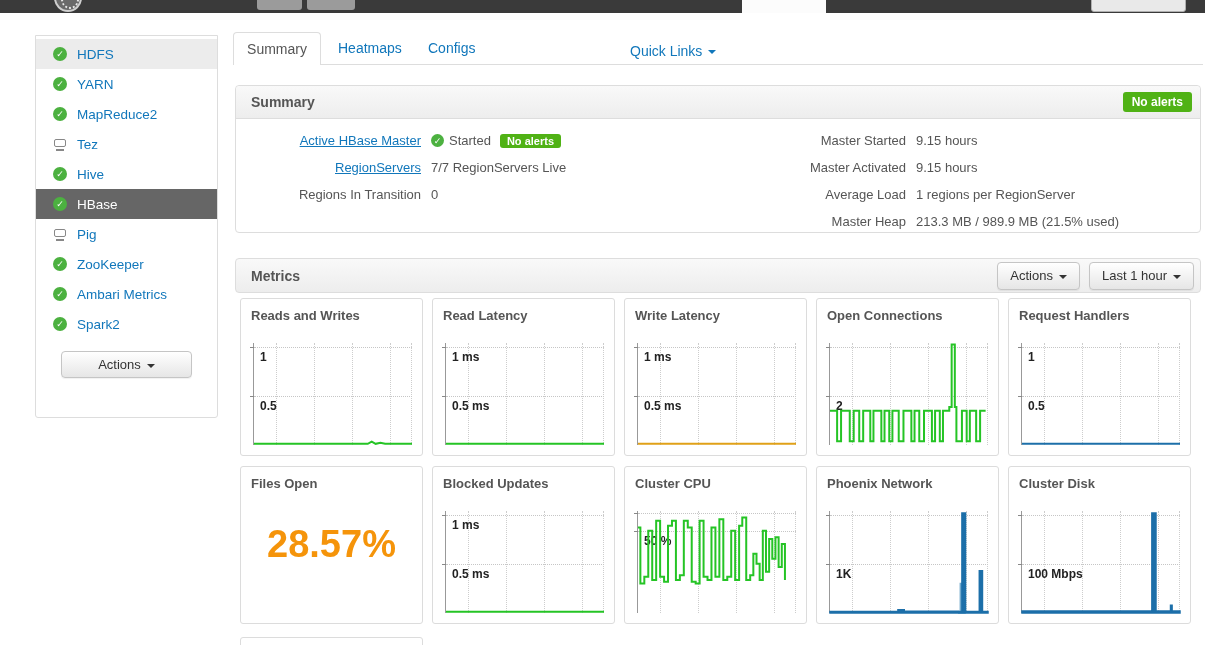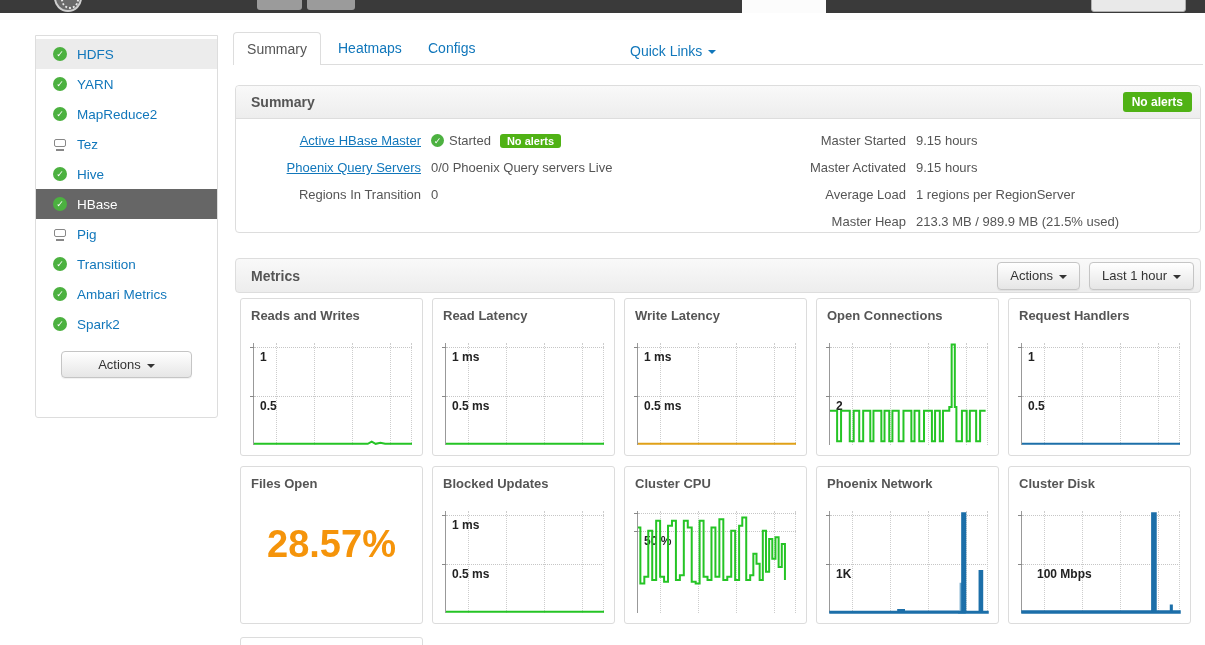--- a/index.html
+++ b/index.html
@@ -147,21 +147,21 @@
   </div>
         <div class="svc">
     <span class="svc-ic ic-client">
             <i></i>
             <b></b>
           </span>
     <span class="svc-label">Pig</span>
   </div>
         <div class="svc">
     <span class="svc-ic ic-check" style="background: rgb(76, 177, 64);">✓</span>
-    <span class="svc-label">Transition</span>
+    <span class="svc-label">ZooKeeper</span>
   </div>
         <div class="svc">
     <span class="svc-ic ic-check" style="background: rgb(76, 177, 64);">✓</span>
     <span class="svc-label">Ambari Metrics</span>
   </div>
         <div class="svc">
     <span class="svc-ic ic-check" style="background: rgb(76, 177, 64);">✓</span>
     <span class="svc-label">Spark2</span>
   </div>
       </div>
@@ -183,23 +183,23 @@
       <div class="scol scol-left" id="sum-left">
           <div class="srow">
             <span class="slabel link">Active HBase Master</span>
             <span class="sval">
               <span class="ic-check" style="background: rgb(76, 177, 64); width: 13px; height: 13px; flex: 0 0 13px;">✓</span>
               <span>Started</span>
               <span class="badge-sm" style="background: rgb(80, 178, 21);">No alerts</span>
             </span>
           </div>
           <div class="srow">
-            <span class="slabel link">Phoenix Query Servers</span>
-            <span class="sval">
-              <span>0/0 Phoenix Query servers Live</span>
+            <span class="slabel link">RegionServers</span>
+            <span class="sval">
+              <span>7/7 RegionServers Live</span>
             </span>
           </div>
           <div class="srow">
             <span class="slabel">Regions In Transition</span>
             <span class="sval">
               <span>0</span>
             </span>
           </div>
         </div>
       <div class="scol scol-right" id="sum-right">
@@ -398,21 +398,21 @@
     <div class="chart">
           <div class="vgrid" style="left: 14%;"></div>
           <div class="vgrid" style="left: 38%;"></div>
           <div class="vgrid" style="left: 62%;"></div>
           <div class="vgrid" style="left: 86%;"></div>
           <div class="vgrid" style="left: 99.5%;"></div>
           <div class="hgrid" style="top: 3.84615%;"></div>
           <div class="ytick" style="top: 3.84615%;"></div>
           <div class="hgrid" style="top: 51.9231%;"></div>
           <div class="ytick" style="top: 51.9231%;"></div>
-          <div class="ylab" style="top: calc(51.9231% + 3px); margin-left: 9px;">100 Mbps</div>
+          <div class="ylab" style="top: calc(51.9231% + 3px);">100 Mbps</div>
           <svg viewBox="0 0 100 100" preserveAspectRatio="none">
             <path d="M0.00,98.08L81.00,98.08L81.00,98.08L82.20,98.08L82.20,1.92L83.80,1.92L83.80,1.92L84.80,1.92L84.80,98.08L93.00,98.08L93.00,98.08L94.00,98.08L94.00,92.31L95.00,92.31L95.00,98.08L100.00,98.08L100.00,98.08L100.00,100L0.00,100Z" stroke="#1c6fa9" stroke-width="1.5" fill="#1c6fa9" vector-effect="non-scaling-stroke"></path>
           </svg>
         </div>
   </div>
     </div>
   <div class="partial-card"></div>
 
 </div>
 

